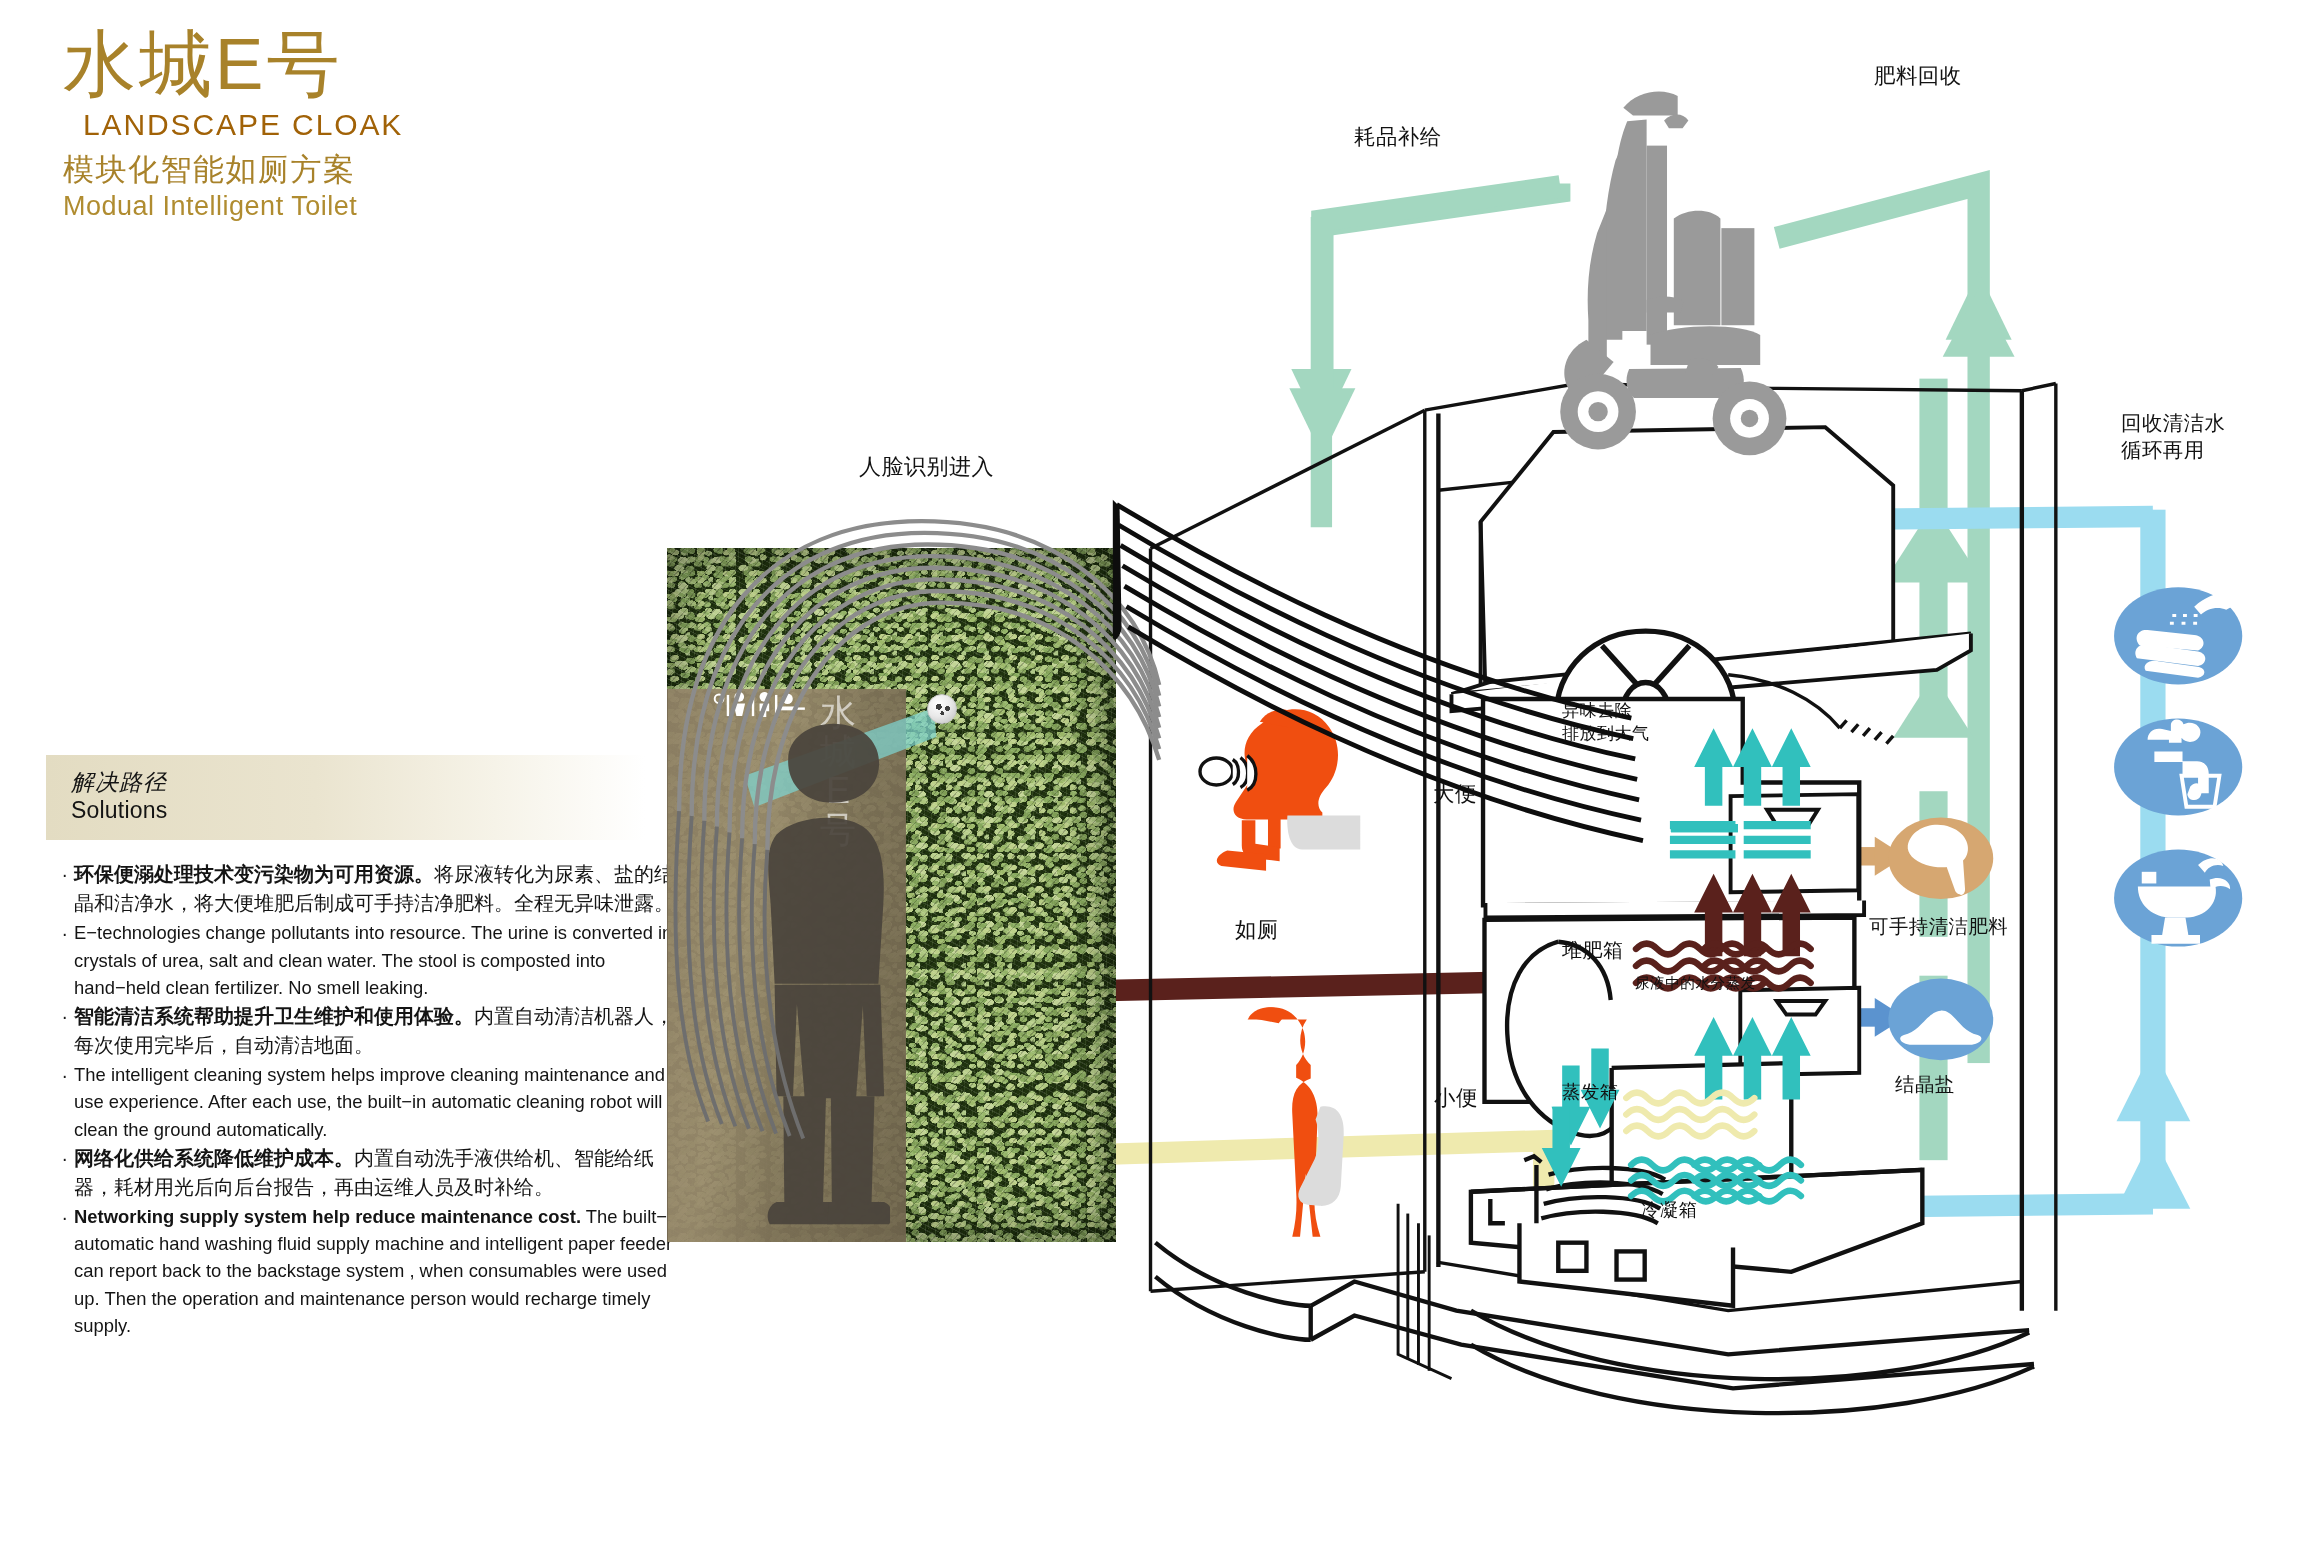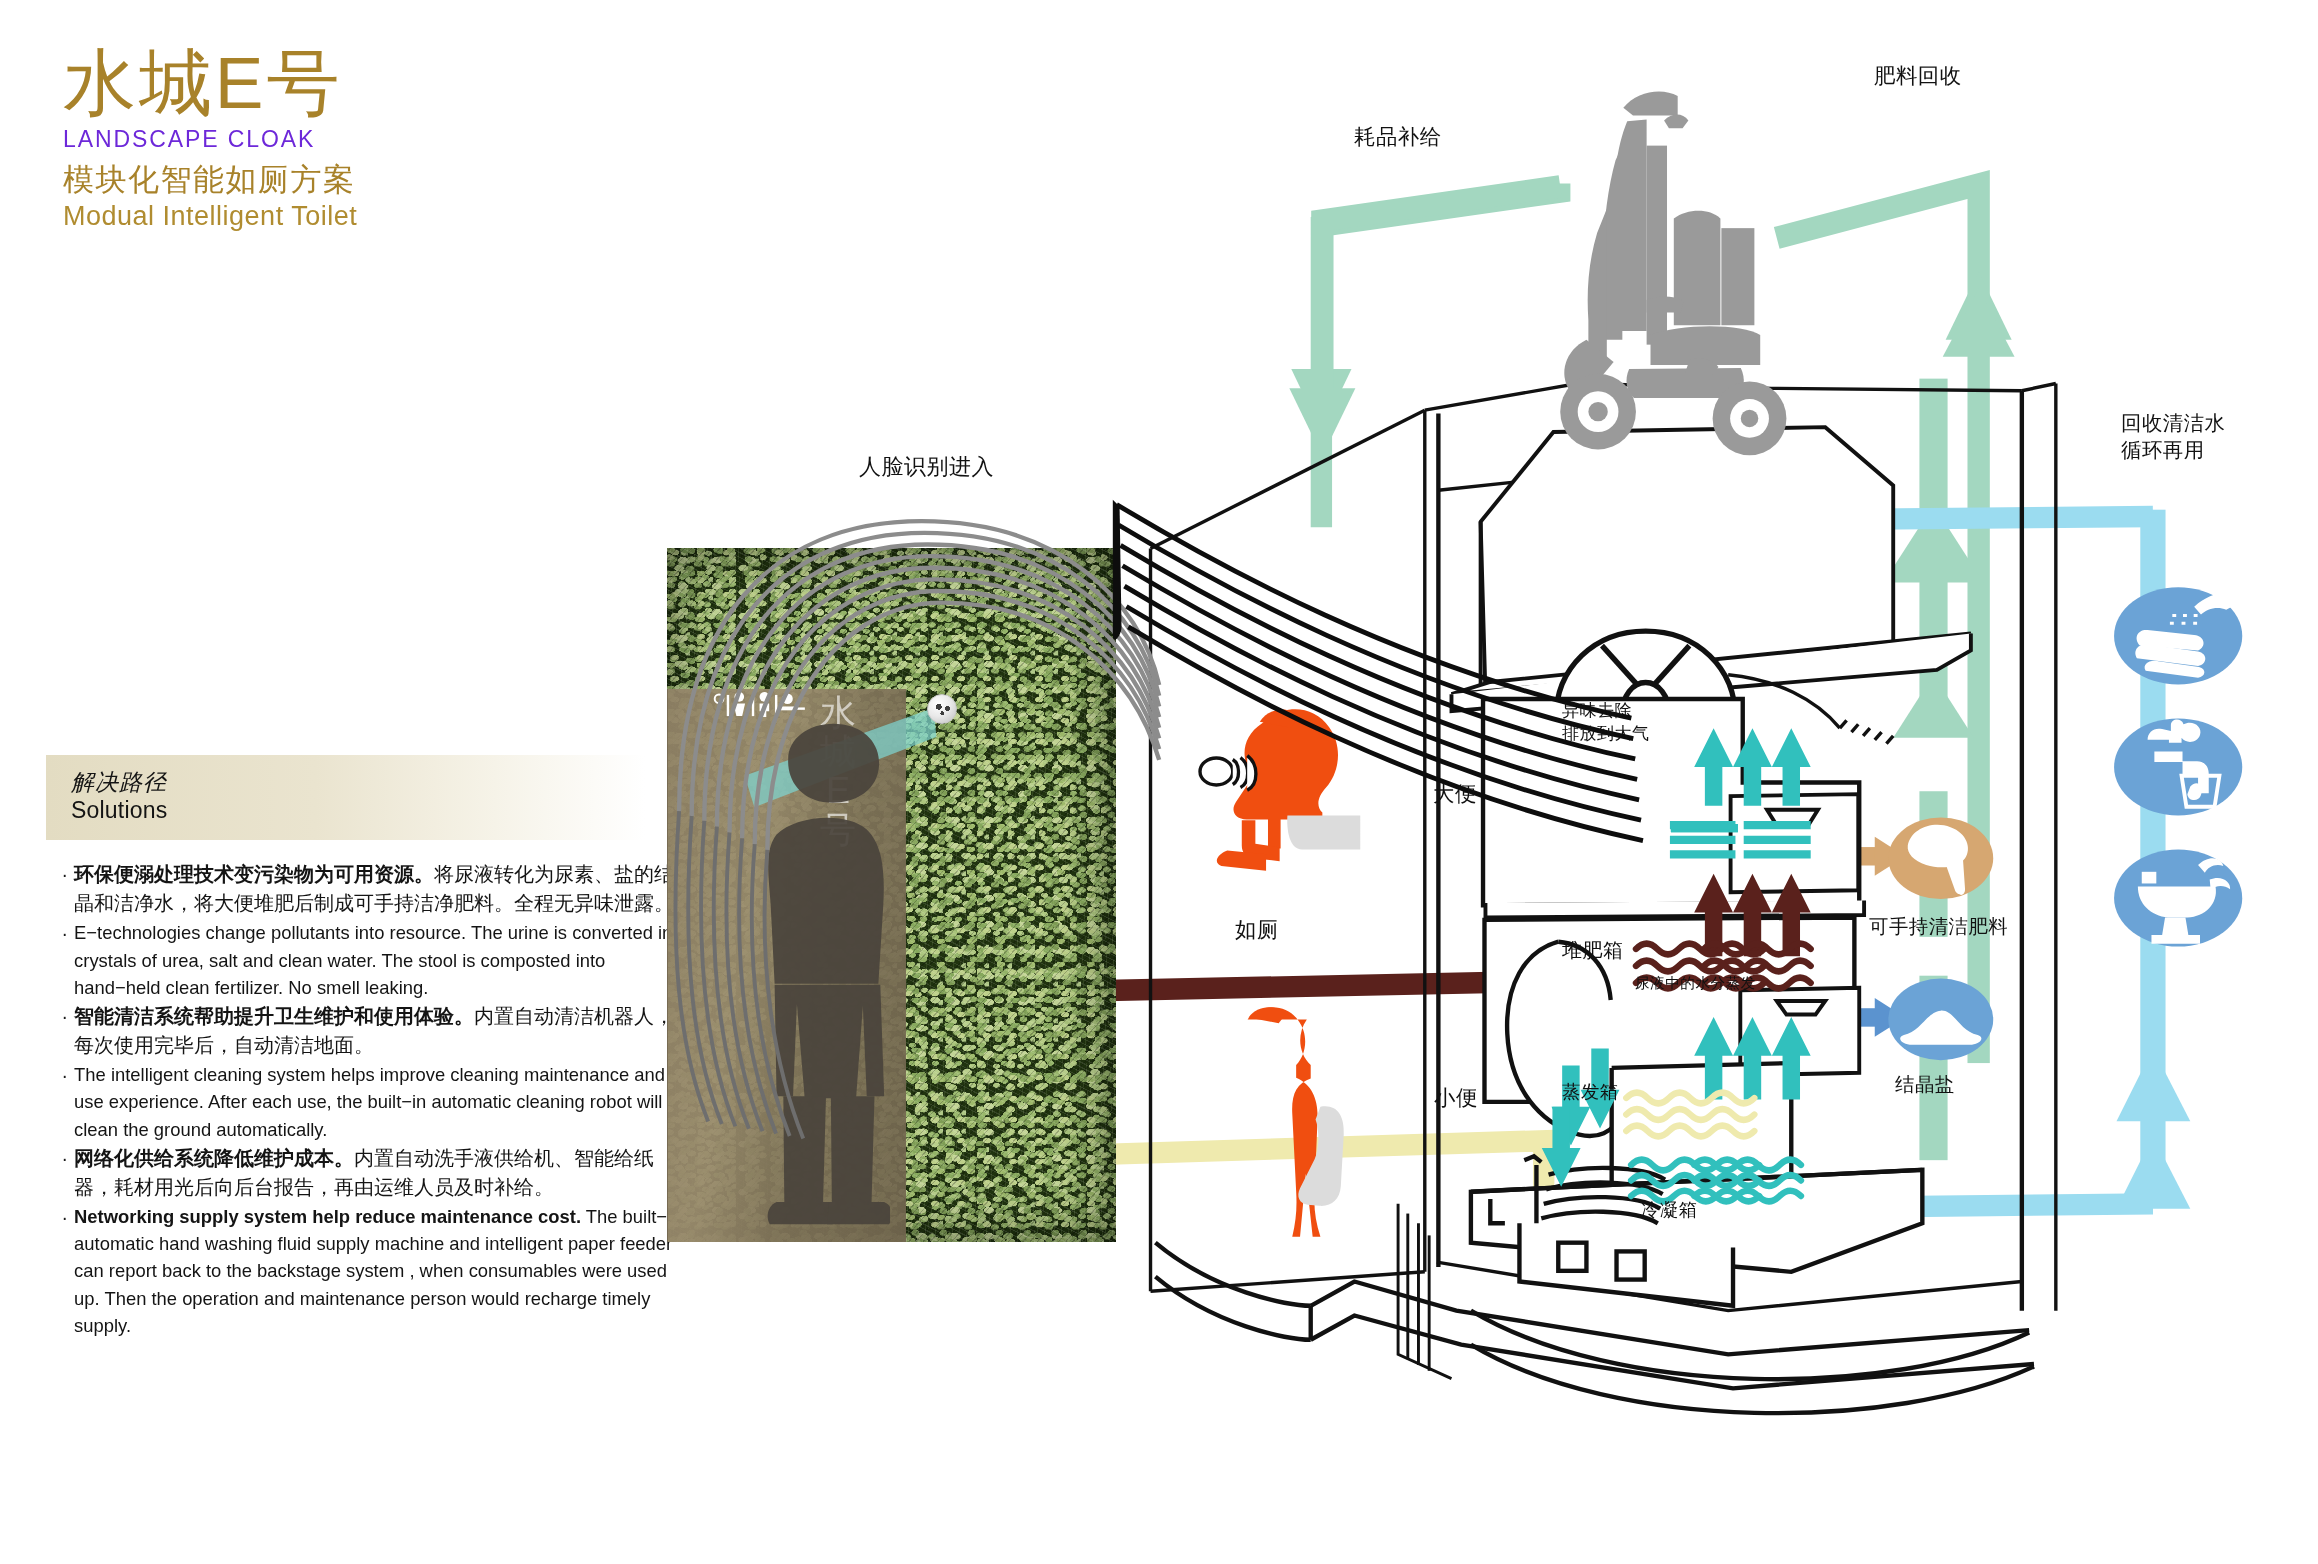--- a/index.html
+++ b/index.html
@@ -13,38 +13,39 @@
     width: 2319px;
     height: 1565px;
     background: #ffffff;
     overflow: hidden;
   }
 
   
   #title-block {
     position: absolute;
     left: 63px;
-    top: 46px;
+    top: 27px;
     width: 485px;
   }
   .t-cn-main {
     font-size: 73px;
     line-height: 1.0;
     letter-spacing: 2.9px;
     color: #a8822a;
     font-weight: 400;
     white-space: nowrap;
   }
   .t-en-main {
-    font-size: 23px;
+    font-size: 30px;
     line-height: 1.25;
     letter-spacing: 1.9px;
-    color: #6d28d9;
+    color: #a16207;
     margin-top: 5.8px;
     white-space: nowrap;
+    margin-left: 20px;
   }
   .t-cn-sub {
     font-size: 31px;
     line-height: 1.2;
     letter-spacing: 1.5px;
     color: #a8822a;
     margin-top: 7.8px;
     white-space: nowrap;
   }
   .t-en-sub {

